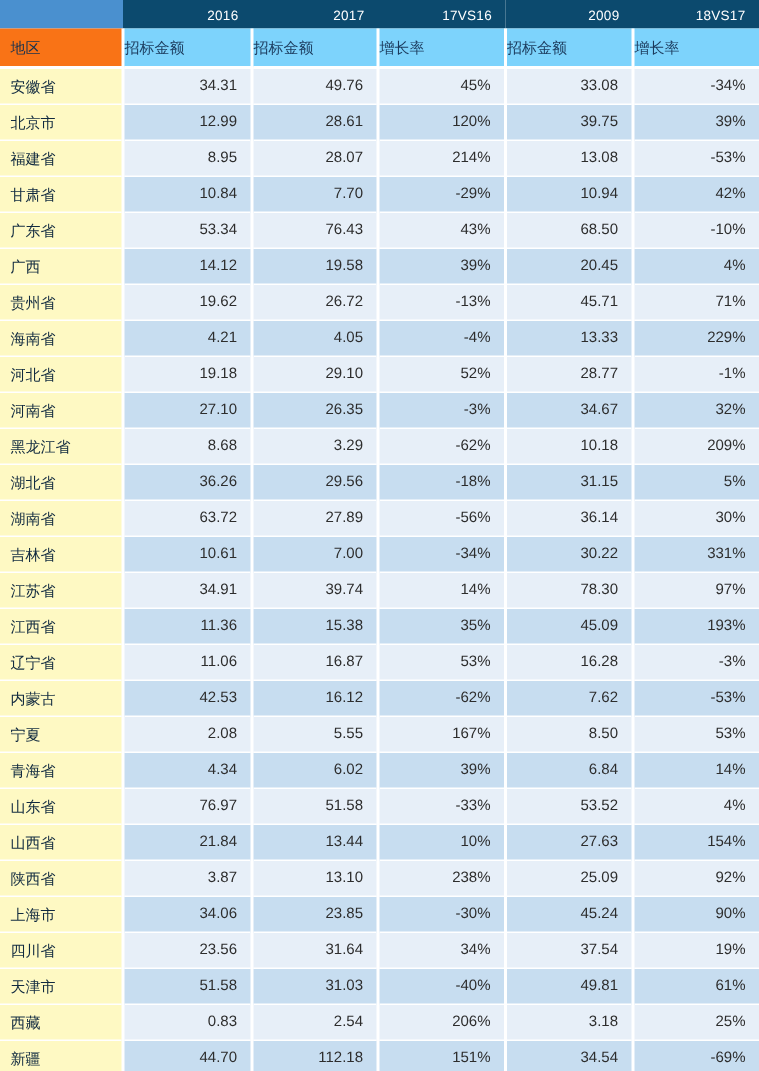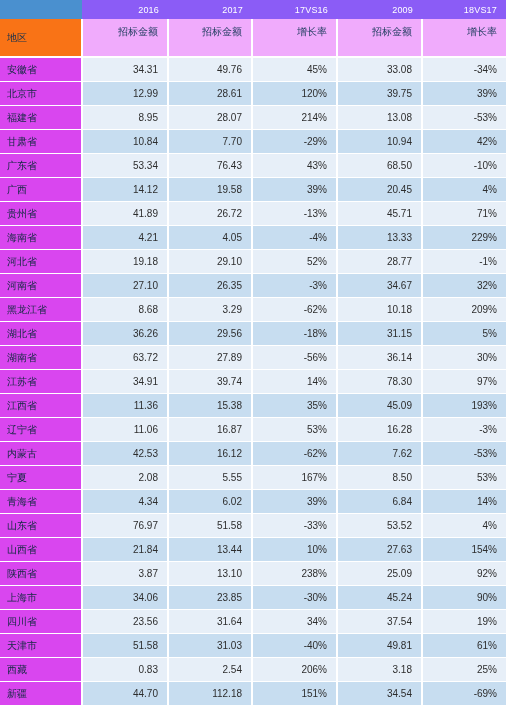--- a/index.html
+++ b/index.html
@@ -21,45 +21,45 @@
   #bid-table col.c-region { width: 82px; }
   #bid-table col.c-d1 { width: 86px; }
   #bid-table col.c-d2 { width: 84px; }
   #bid-table col.c-d3 { width: 85px; }
   #bid-table col.c-d4 { width: 85px; }
   #bid-table col.c-d5 { width: 84px; }
 
   
   tr.year-band > th {
     height: 19px;
-    background: #8b5cf6;
+    background: #0c4a6e;
     color: #ffffff;
     font-size: 9px;
     font-weight: normal;
     text-align: right;
     padding: 0 9px 0 0;
     border: none;
     vertical-align: middle;
     letter-spacing: .2px;
   }
   tr.year-band > th.blank {
     background: #4a90cf;
   }
 
   
   tr.metric-row > th {
     height: 25px;
     font-size: 10px;
     font-weight: normal;
     color: #1b3a5c;
-    background: #f0abfc;
+    background: #7dd3fc;
     border-right: 2px solid #ffffff;
     border-bottom: 2px solid #ffffff;
-    text-align: right;
-    padding: 0 9px 12px 0;
+    text-align: left;
+    padding: 0 9px 0 0;
     vertical-align: middle;
   }
   tr.metric-row > th.region-head {
     background: #f97316;
     color: #15314f;
     text-align: left;
     padding: 0 0 0 7px;
     border-right: 2px solid #ffffff;
   }
   tr.metric-row > th.last { border-right: none; }
@@ -71,21 +71,21 @@
     color: #2d2d2d;
     text-align: right;
     padding: 0 9px 0 0;
     vertical-align: middle;
     border-right: 2px solid #ffffff;
     border-bottom: 1px solid #ffffff;
     white-space: nowrap;
   }
   #bid-table tbody td.last { border-right: none; }
   #bid-table tbody td.region {
-    background: #d946ef;
+    background: #fef9c3;
     color: #10293f;
     text-align: left;
     padding: 0 0 0 7px;
     border-right: 2px solid #ffffff;
     border-bottom: 1px solid #ffffff;
   }
   tr.row-odd td { background: #e7eff8; }
   tr.row-even td { background: #c7ddf0; }
   tr.row-odd td.region, tr.row-even td.region { background: #5aa0da; }
 </style>
@@ -163,21 +163,21 @@
       <tr class="row-even">
         <td class="region">广西</td>
         <td>14.12</td>
         <td>19.58</td>
         <td>39%</td>
         <td>20.45</td>
         <td class="last">4%</td>
       </tr>
       <tr class="row-odd">
         <td class="region">贵州省</td>
-        <td>41.89</td>
+        <td>19.62</td>
         <td>26.72</td>
         <td>-13%</td>
         <td>45.71</td>
         <td class="last">71%</td>
       </tr>
       <tr class="row-even">
         <td class="region">海南省</td>
         <td>4.21</td>
         <td>4.05</td>
         <td>-4%</td>
@@ -217,20 +217,28 @@
         <td class="last">5%</td>
       </tr>
       <tr class="row-odd">
         <td class="region">湖南省</td>
         <td>63.72</td>
         <td>27.89</td>
         <td>-56%</td>
         <td>36.14</td>
         <td class="last">30%</td>
       </tr>
+      <tr class="row-even">
+        <td class="region">吉林省</td>
+        <td>10.61</td>
+        <td>7.00</td>
+        <td>-34%</td>
+        <td>30.22</td>
+        <td class="last">331%</td>
+      </tr>
       <tr class="row-odd">
         <td class="region">江苏省</td>
         <td>34.91</td>
         <td>39.74</td>
         <td>14%</td>
         <td>78.30</td>
         <td class="last">97%</td>
       </tr>
       <tr class="row-even">
         <td class="region">江西省</td>

